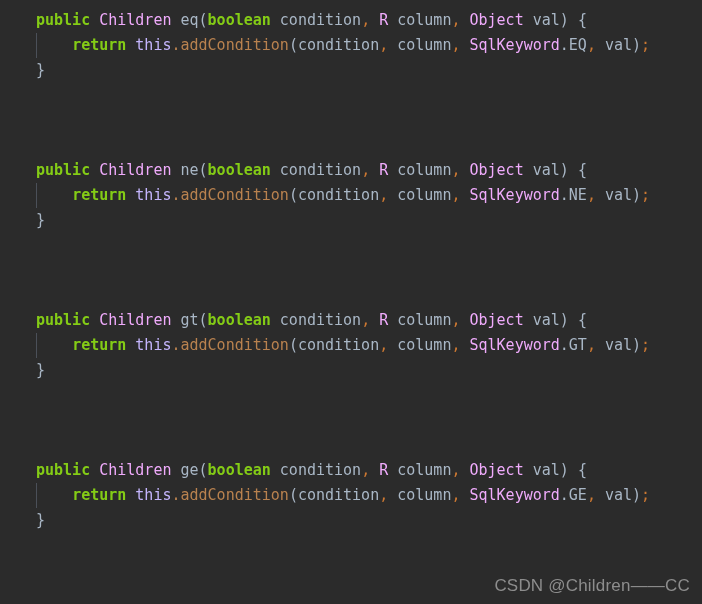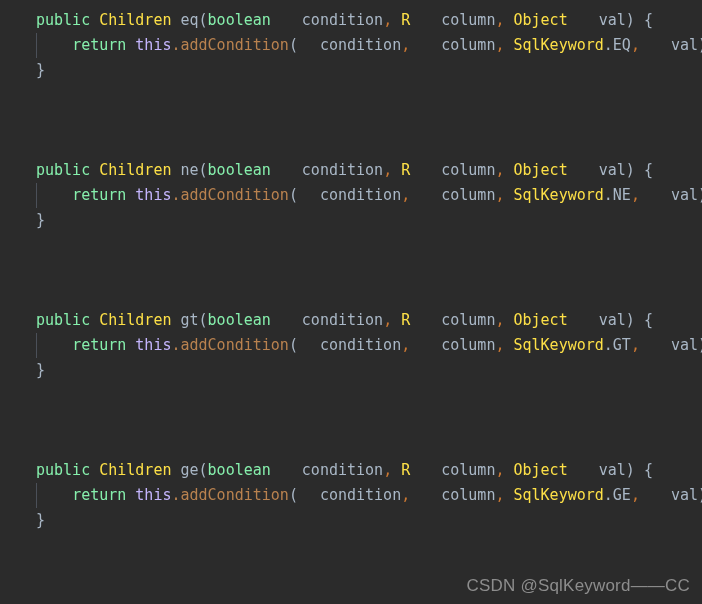--- a/index.html
+++ b/index.html
@@ -43,24 +43,24 @@
   
   .code-line.indented::before {
     content: "";
     position: absolute;
     left: 36px;
     top: 0;
     width: 1px;
     height: 25px;
     background: #4b5059;
   }
-  .tok-kw      { color: #86efac; }
-  .tok-type    { color: #fde047; }
+  .tok-kw      { color: #84cc16; font-weight: bold; }
+  .tok-type    { color: #f0abfc; }
   .tok-method  { color: #a9b7c6; }
-  .tok-ident   { color: #a9b7c6; margin-left: 22px; }
+  .tok-ident   { color: #a9b7c6; }
   .tok-punct   { color: #a9b7c6; }
   .tok-comma   { color: #cc7832; }
   .tok-semi    { color: #cc7832; }
   .tok-brace   { color: #a9b7c6; }
   .tok-paren   { color: #a9b7c6; }
   .tok-const   { color: #a9b7c6; }
   .tok-call    { color: #b9824f; }
   .tok-this    { color: #c4b5fd; }
 
   #watermark {
@@ -98,14 +98,14 @@
       <div class="code-line blank"></div>
       <div class="code-line blank"></div>
       <div class="code-line blank"></div>
       <div class="code-line"><span class="tok-kw">public</span><span class="tok-punct"> </span><span class="tok-type">Children</span><span class="tok-punct"> </span><span class="tok-method">ge</span><span class="tok-paren">(</span><span class="tok-kw">boolean</span><span class="tok-punct"> </span><span class="tok-ident">condition</span><span class="tok-comma">,</span><span class="tok-punct"> </span><span class="tok-type">R</span><span class="tok-punct"> </span><span class="tok-ident">column</span><span class="tok-comma">,</span><span class="tok-punct"> </span><span class="tok-type">Object</span><span class="tok-punct"> </span><span class="tok-ident">val</span><span class="tok-paren">)</span><span class="tok-punct"> </span><span class="tok-brace">{</span></div>
       <div class="code-line indented"><span class="tok-punct">    </span><span class="tok-kw">return</span><span class="tok-punct"> </span><span class="tok-this">this</span><span class="tok-call">.</span><span class="tok-call">addCondition</span><span class="tok-paren">(</span><span class="tok-ident">condition</span><span class="tok-comma">,</span><span class="tok-punct"> </span><span class="tok-ident">column</span><span class="tok-comma">,</span><span class="tok-punct"> </span><span class="tok-type">SqlKeyword</span><span class="tok-punct">.</span><span class="tok-const">GE</span><span class="tok-comma">,</span><span class="tok-punct"> </span><span class="tok-ident">val</span><span class="tok-paren">)</span><span class="tok-semi">;</span></div>
       <div class="code-line"><span class="tok-brace">}</span></div>
       <div class="code-line blank"></div>
       <div class="code-line blank"></div>
       <div class="code-line blank"></div>
     </div>
-  <div id="watermark">CSDN @SqlKeyword——CC</div>
+  <div id="watermark">CSDN @Children——CC</div>
 </div>
 
 </body></html>

